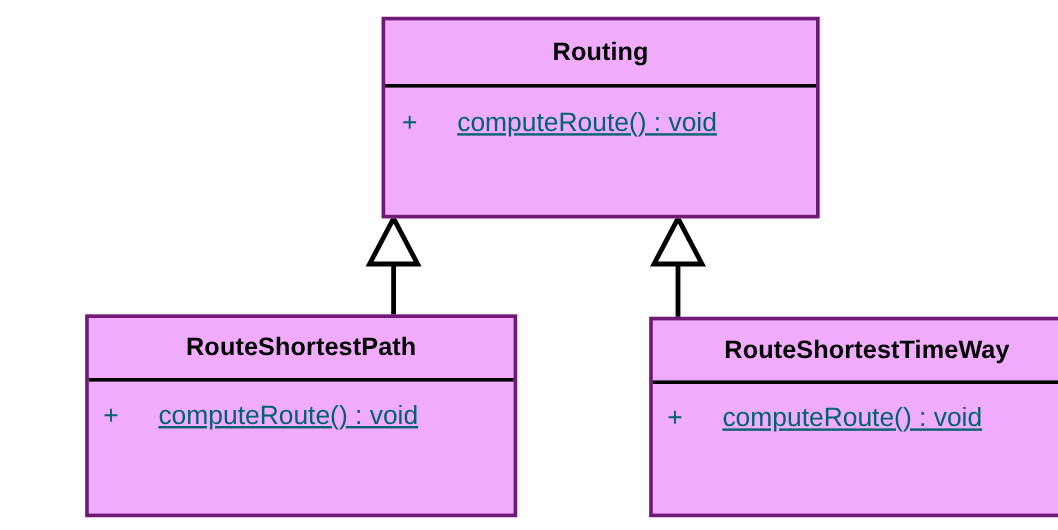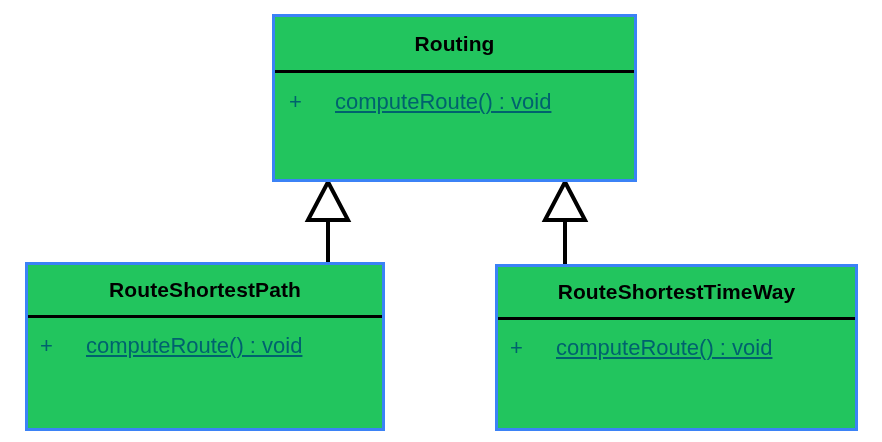--- a/index.html
+++ b/index.html
@@ -16,22 +16,23 @@
     width: 882px;
     height: 442px;
     background: #ffffff;
     overflow: hidden;
   }
 
   
   .uml-class {
     position: absolute;
     box-sizing: border-box;
-    background: #22c55e;
-    border: 3px solid #3b82f6;
+    background: #f0abfc;
+    border: 3px solid #701a75;
+    margin-left: 46px;
   }
   .uml-class-name {
     box-sizing: border-box;
     width: 100%;
     text-align: center;
     font-weight: bold;
     color: #000000;
     letter-spacing: 0.1px;
     display: flex;
     align-items: center;

